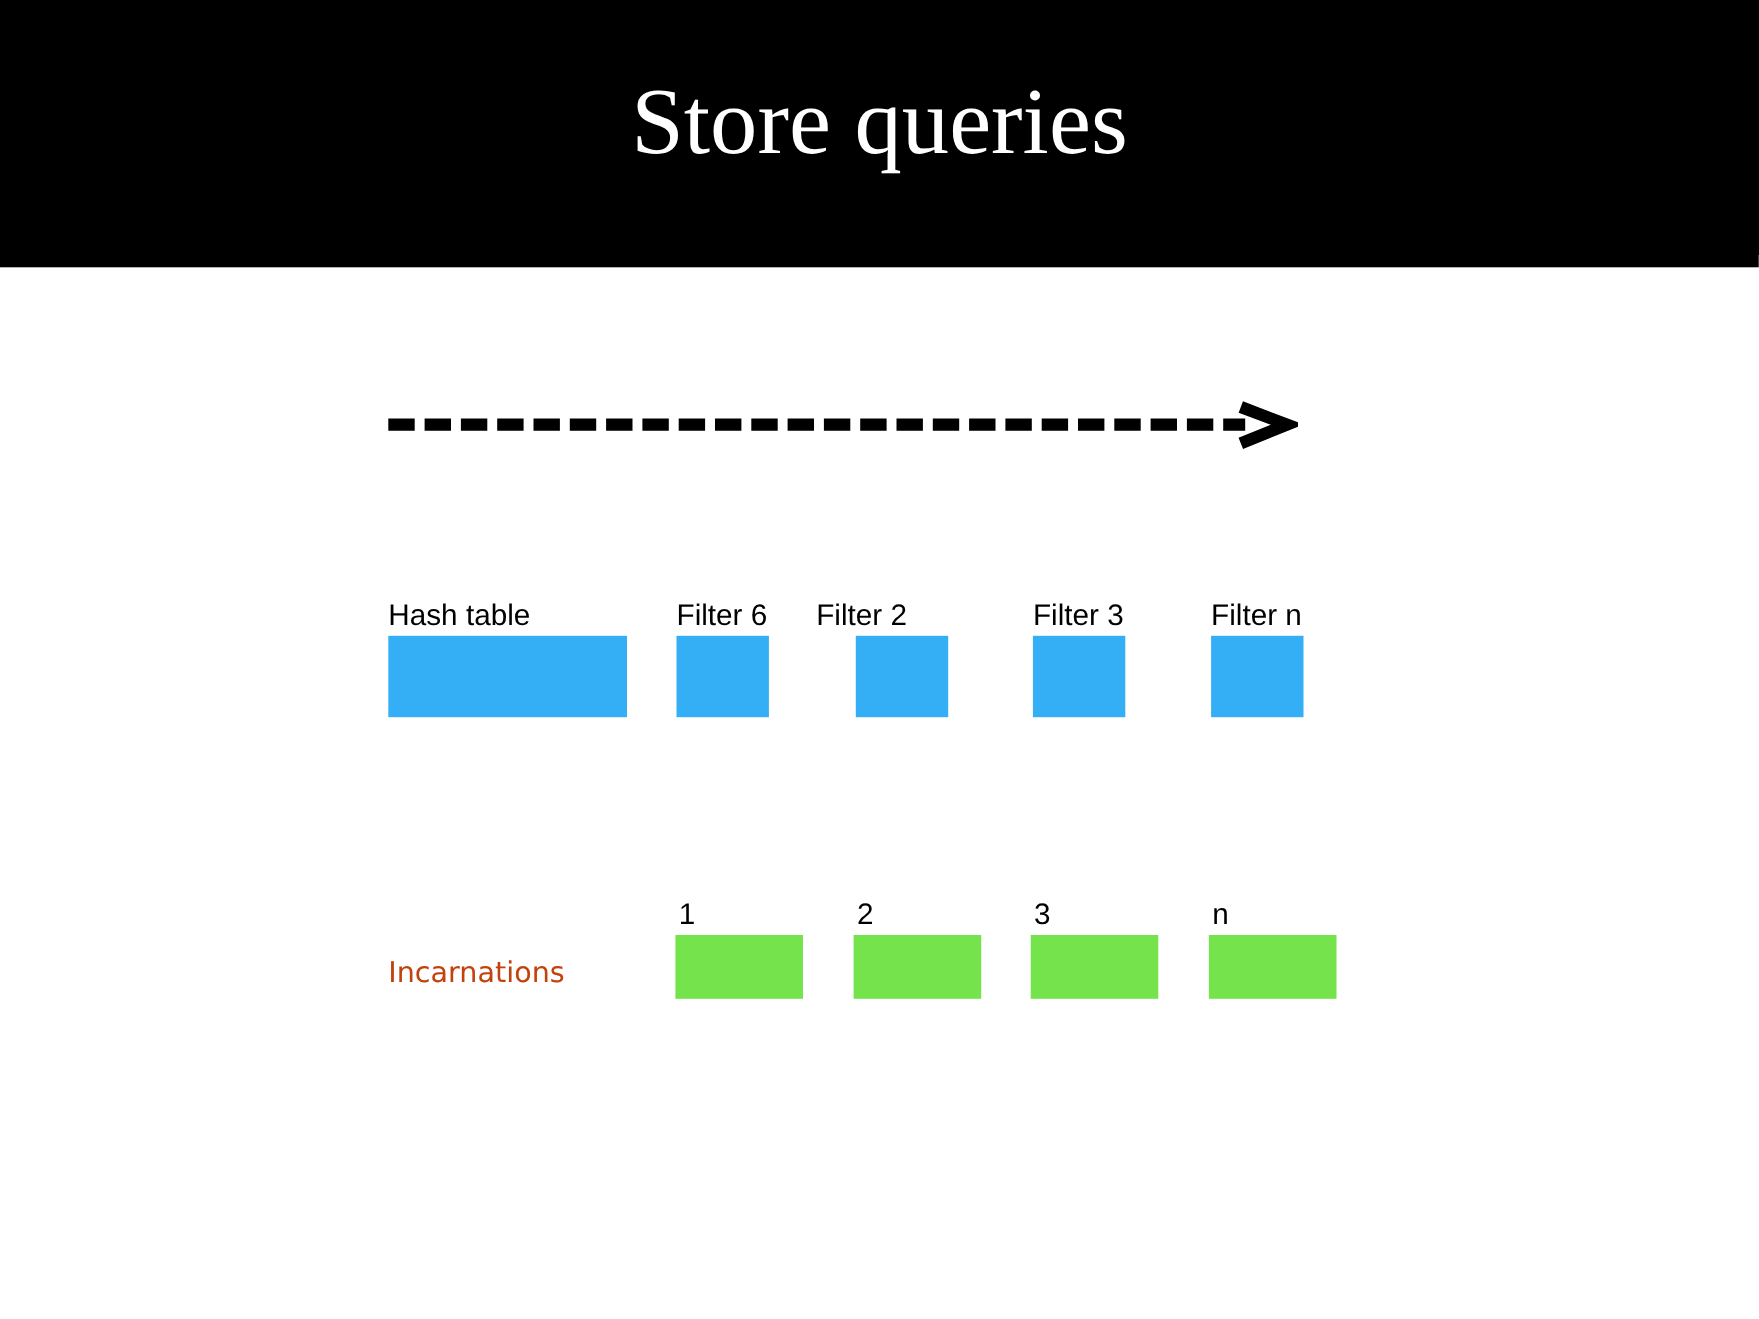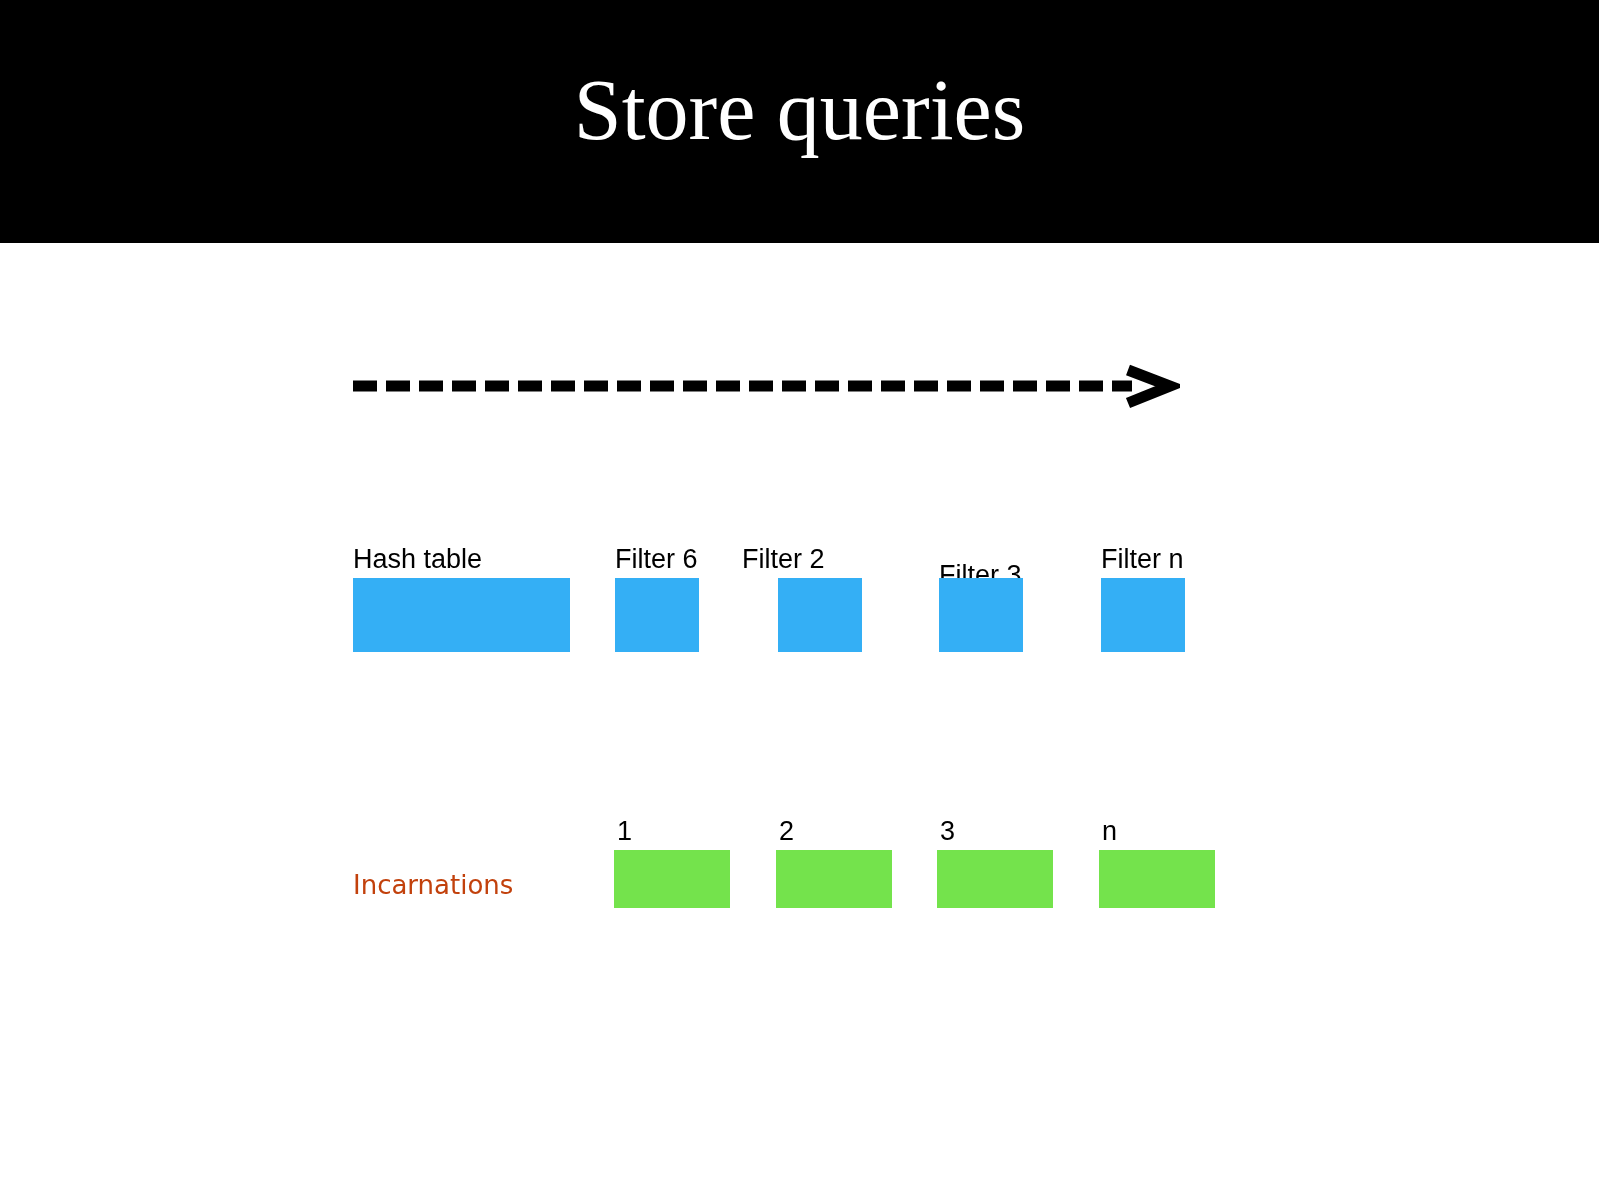--- a/index.html
+++ b/index.html
@@ -101,21 +101,21 @@
   <div>
     <div class="block-label" style="left:353px; top:546px;">Hash table</div>
     <div class="block blue-block" style="left:353px; top:578px; width:217px; height:74px;"></div>
 
     <div class="block-label" style="left:615px; top:546px;">Filter 6</div>
     <div class="block blue-block" style="left:615px; top:578px; width:84px; height:74px;"></div>
 
     <div class="block-label" style="left:742px; top:546px;">Filter 2</div>
     <div class="block blue-block" style="left:778px; top:578px; width:84px; height:74px;"></div>
 
-    <div class="block-label" style="left:939px; top:546px;margin-top:16px;">Filter 3</div>
+    <div class="block-label" style="left:939px; top:546px;">Filter 3</div>
     <div class="block blue-block" style="left:939px; top:578px; width:84px; height:74px;"></div>
 
     <div class="block-label" style="left:1101px; top:546px;">Filter n</div>
     <div class="block blue-block" style="left:1101px; top:578px; width:84px; height:74px;"></div>
   </div>
 
   <div>
     <div class="row-label" style="left:353px; top:872px;">Incarnations</div>
 
     <div class="block-label" style="left:617px; top:818px;">1</div>

